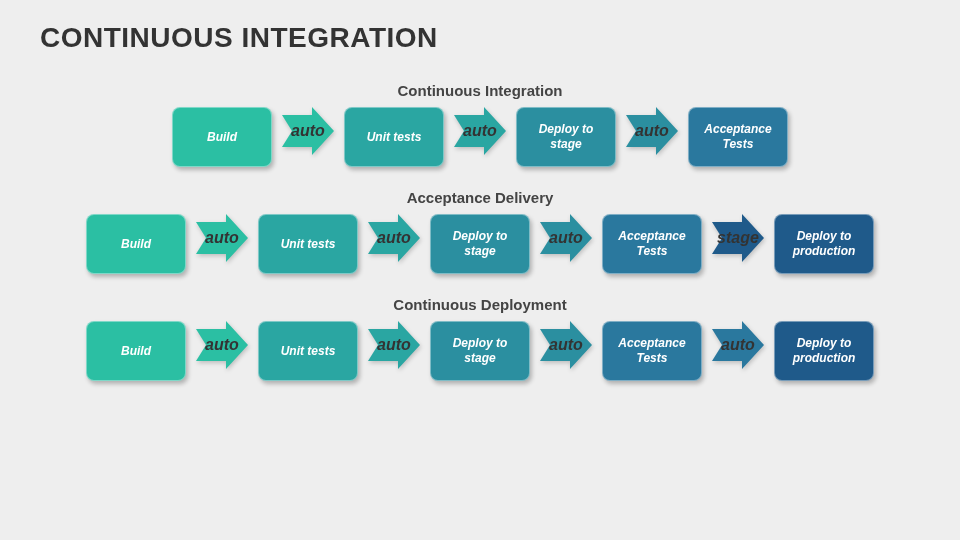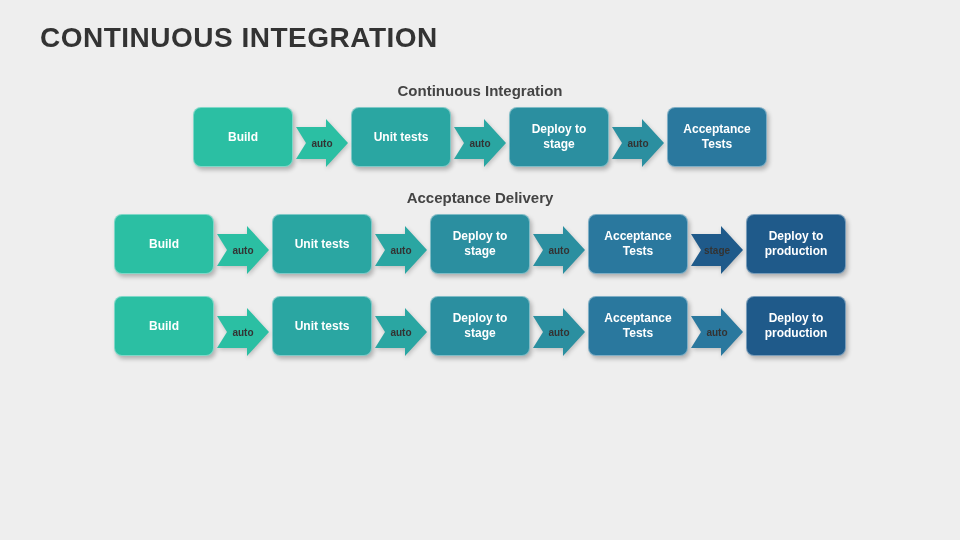--- a/index.html
+++ b/index.html
@@ -36,22 +36,23 @@
     align-items: center;
     gap: 8px;
   }
   .flow-title {
     font-size: 15px;
     font-weight: 700;
     color: #444444;
   }
   .flow-row {
     display: flex;
-    align-items: flex-end;
-    gap: 5px;
+    align-items: flex-start;
+    gap: 12px;
+    font-style: italic;
   }
   .step {
     width: 100px;
     height: 60px;
     border-radius: 8px;
     display: flex;
     align-items: center;
     justify-content: center;
     text-align: center;
     color: #ffffff;
@@ -67,21 +68,21 @@
     display: flex;
     align-items: center;
     position: relative;
     margin: 0 -2px;
   }
   .arrow-label {
     position: absolute;
     left: 50%;
     top: 50%;
     transform: translate(-50%, -50%);
-    font-size: 10px;
+    font-size: 16px;
     font-weight: 600;
     color: #333333;
     white-space: nowrap;
     z-index: 2;
   }
   .arrow-svg {
     width: 52px;
     height: 48px;
     display: block;
     filter: drop-shadow(1px 2px 2px rgba(0,0,0,0.2));
@@ -148,20 +149,21 @@
           <div class="arrow-group">
             <svg class="arrow-svg" viewBox="0 0 52 48">
     <path d="M0 8 L30 8 L30 0 L52 24 L30 48 L30 40 L0 40 L10 24 Z" fill="#1f5a8a"></path>
   </svg>
             <span class="arrow-label">stage</span>
           </div>
           <div class="step" style="background: rgb(31, 90, 138);">Deploy to production</div>
         </div>
       </div>
       <div class="flow-section">
+        <div class="flow-title">Continuous Deployment</div>
         <div class="flow-row">
           <div class="step" style="background: rgb(43, 191, 163);">Build</div>
           <div class="arrow-group">
             <svg class="arrow-svg" viewBox="0 0 52 48">
     <path d="M0 8 L30 8 L30 0 L52 24 L30 48 L30 40 L0 40 L10 24 Z" fill="#2bbfa3"></path>
   </svg>
             <span class="arrow-label">auto</span>
           </div>
           <div class="step" style="background: rgb(42, 166, 162);">Unit tests</div>
           <div class="arrow-group">

